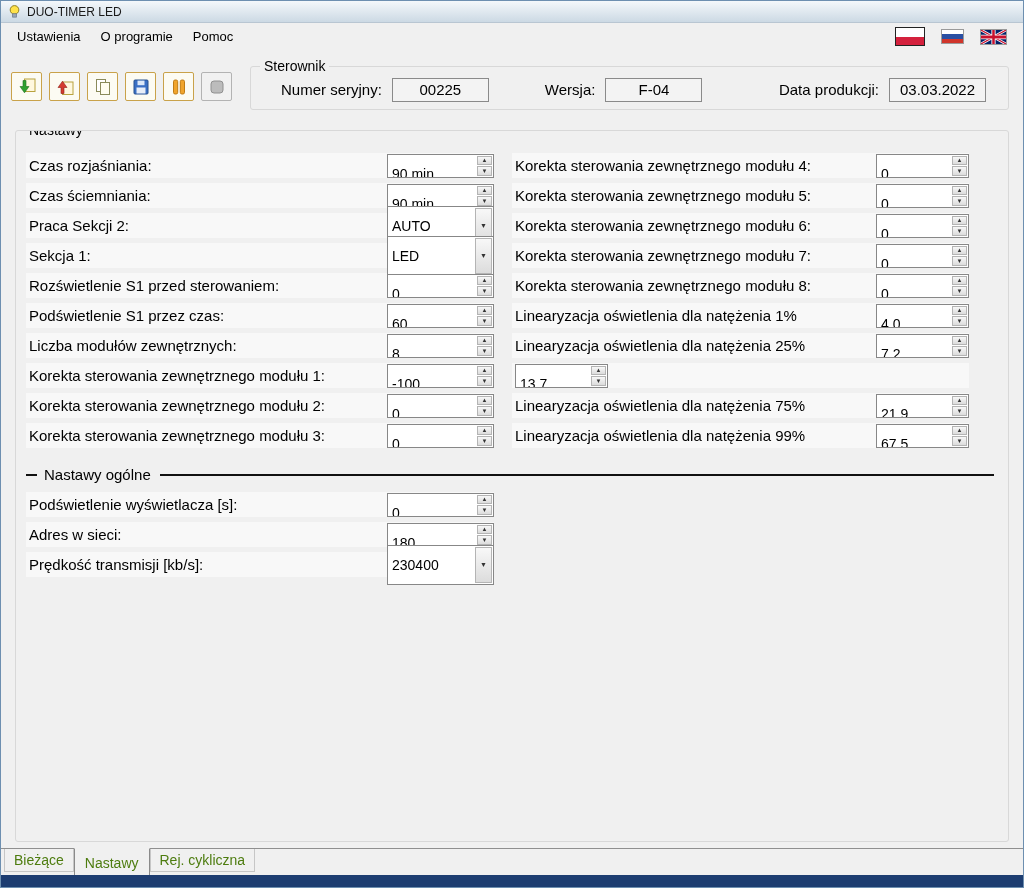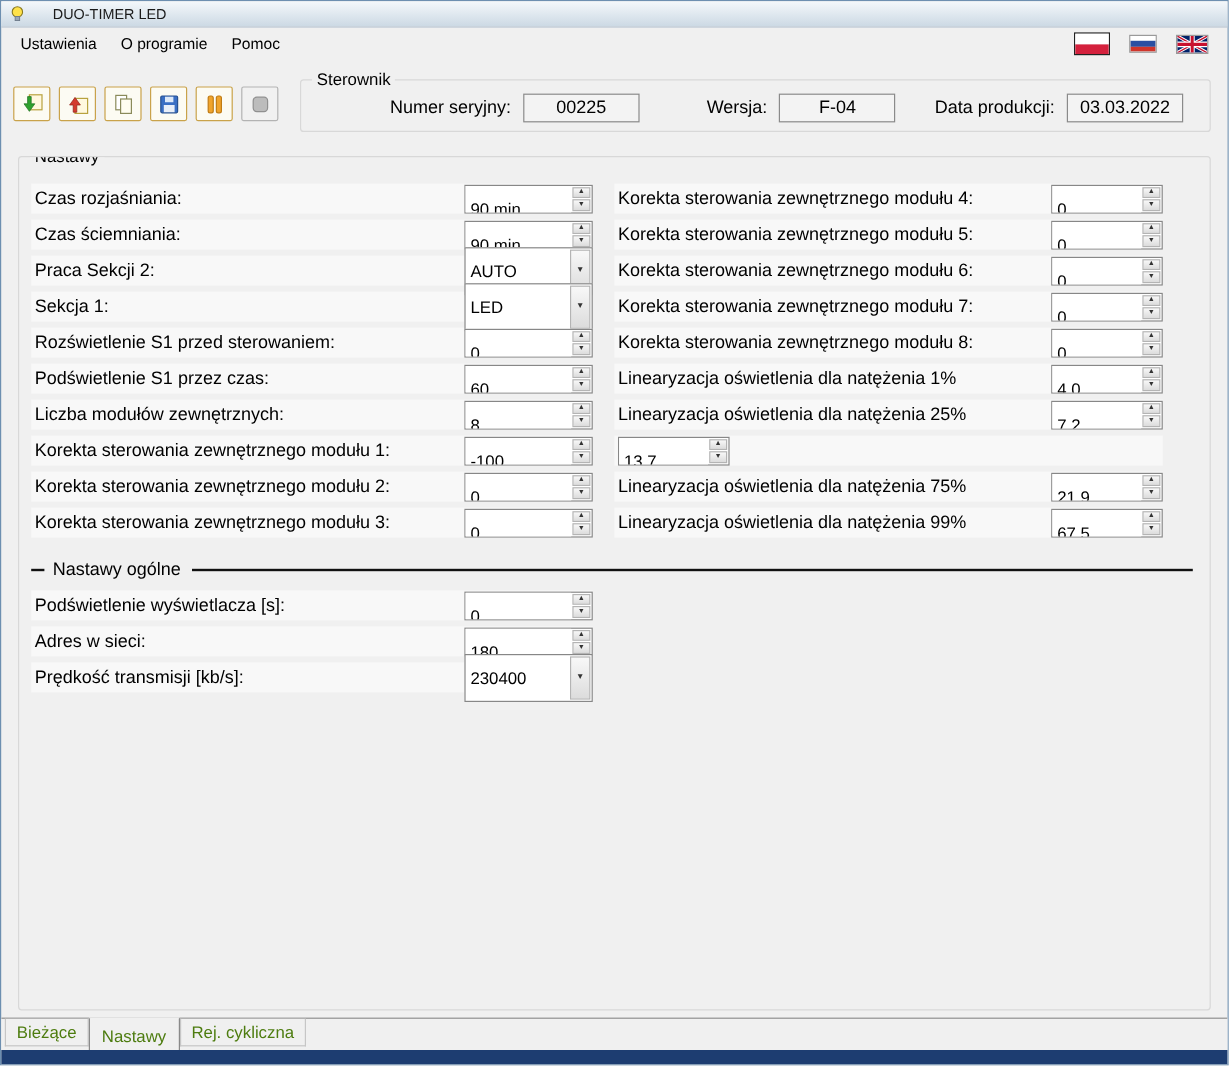--- a/index.html
+++ b/index.html
@@ -4,42 +4,42 @@
 <style>
   * { box-sizing: border-box; margin: 0; padding: 0; }
   html,body { width:1024px; height:888px; overflow:hidden; }
   body { font-family: "Liberation Sans", sans-serif; background:#fff; }
 
   .window { width:1024px; height:888px; border:1px solid #6d8fb0; background:#f0f0f0;
             display:flex; flex-direction:column; overflow:hidden; }
 
   
   .titlebar { flex:none; height:22px; background:linear-gradient(#f4f8fb,#ccd9e4);
-              border-bottom:1px solid #b9c6d2; display:flex; align-items:center; gap:22px; padding:0 6px; }
+              border-bottom:1px solid #b9c6d2; display:flex; align-items:center; gap:5px; padding:0 6px; }
   .title-text { font-size:12px; color:#1a1a1a; }
 
   
   .menubar { flex:none; height:27px; display:flex; align-items:center; padding:0 6px; position:relative; }
   .menu-item { font-size:13px; padding:5px 10px; cursor:default; color:#000; }
   .flags { position:absolute; right:16px; top:0; height:100%; display:flex; align-items:center; gap:16px; }
   .flag { display:block; overflow:hidden; }
   .flag-pl { width:30px; height:19px; border:1px solid #222; }
   .flag-pl .s1 { height:50%; background:#fff; } .flag-pl .s2 { height:50%; background:#d4213d; }
   .flag-ru { width:23px; height:15px; border:1px solid #9a9a9a; }
   .flag-ru .s1 { height:34%; background:#fff; } .flag-ru .s2 { height:33%; background:#2a4fa2; } .flag-ru .s3 { height:33%; background:#d0352b; }
   .flag-uk { width:27px; height:16px; border:1px solid #9a9a9a; }
 
   
   .toolbar-row { flex:none; height:66px; display:flex; padding:0 14px 0 10px; }
   .toolbar { display:flex; gap:7px; margin-top:22px; align-self:flex-start; }
   .tbtn { width:31px; height:29px; border:1px solid #c9a24a; background:#fcfbf3; border-radius:2px;
           display:flex; align-items:center; justify-content:center; cursor:default; }
   .tbtn.disabled { border-color:#b3b3b3; background:#f1f1f1; }
 
-  .groupbox { border:1px solid #d8d8d8; border-radius:3px; position:relative;padding-left:44px; }
+  .groupbox { border:1px solid #d8d8d8; border-radius:3px; position:relative; }
   .gb-title { position:absolute; top:-9px; left:9px; background:#f0f0f0; padding:0 4px; font-size:14px; color:#000; }
 
   .controller-group { flex:1; margin-left:18px; margin-top:16px; height:44px; }
   .ctrl-inner { display:flex; align-items:center; height:100%; padding:3px 22px 0 30px; }
   .pair { display:flex; align-items:center; gap:10px; }
   .pair-version { margin-left:56px; }
   .pair-date { margin-left:auto; }
   .pair-label { font-size:15px; color:#000; }
   .valuebox { width:97px; height:24px; border:1px solid #8a8a8a; background:#f3f3f3;
               display:flex; align-items:center; justify-content:center; font-size:15px; color:#000; }

